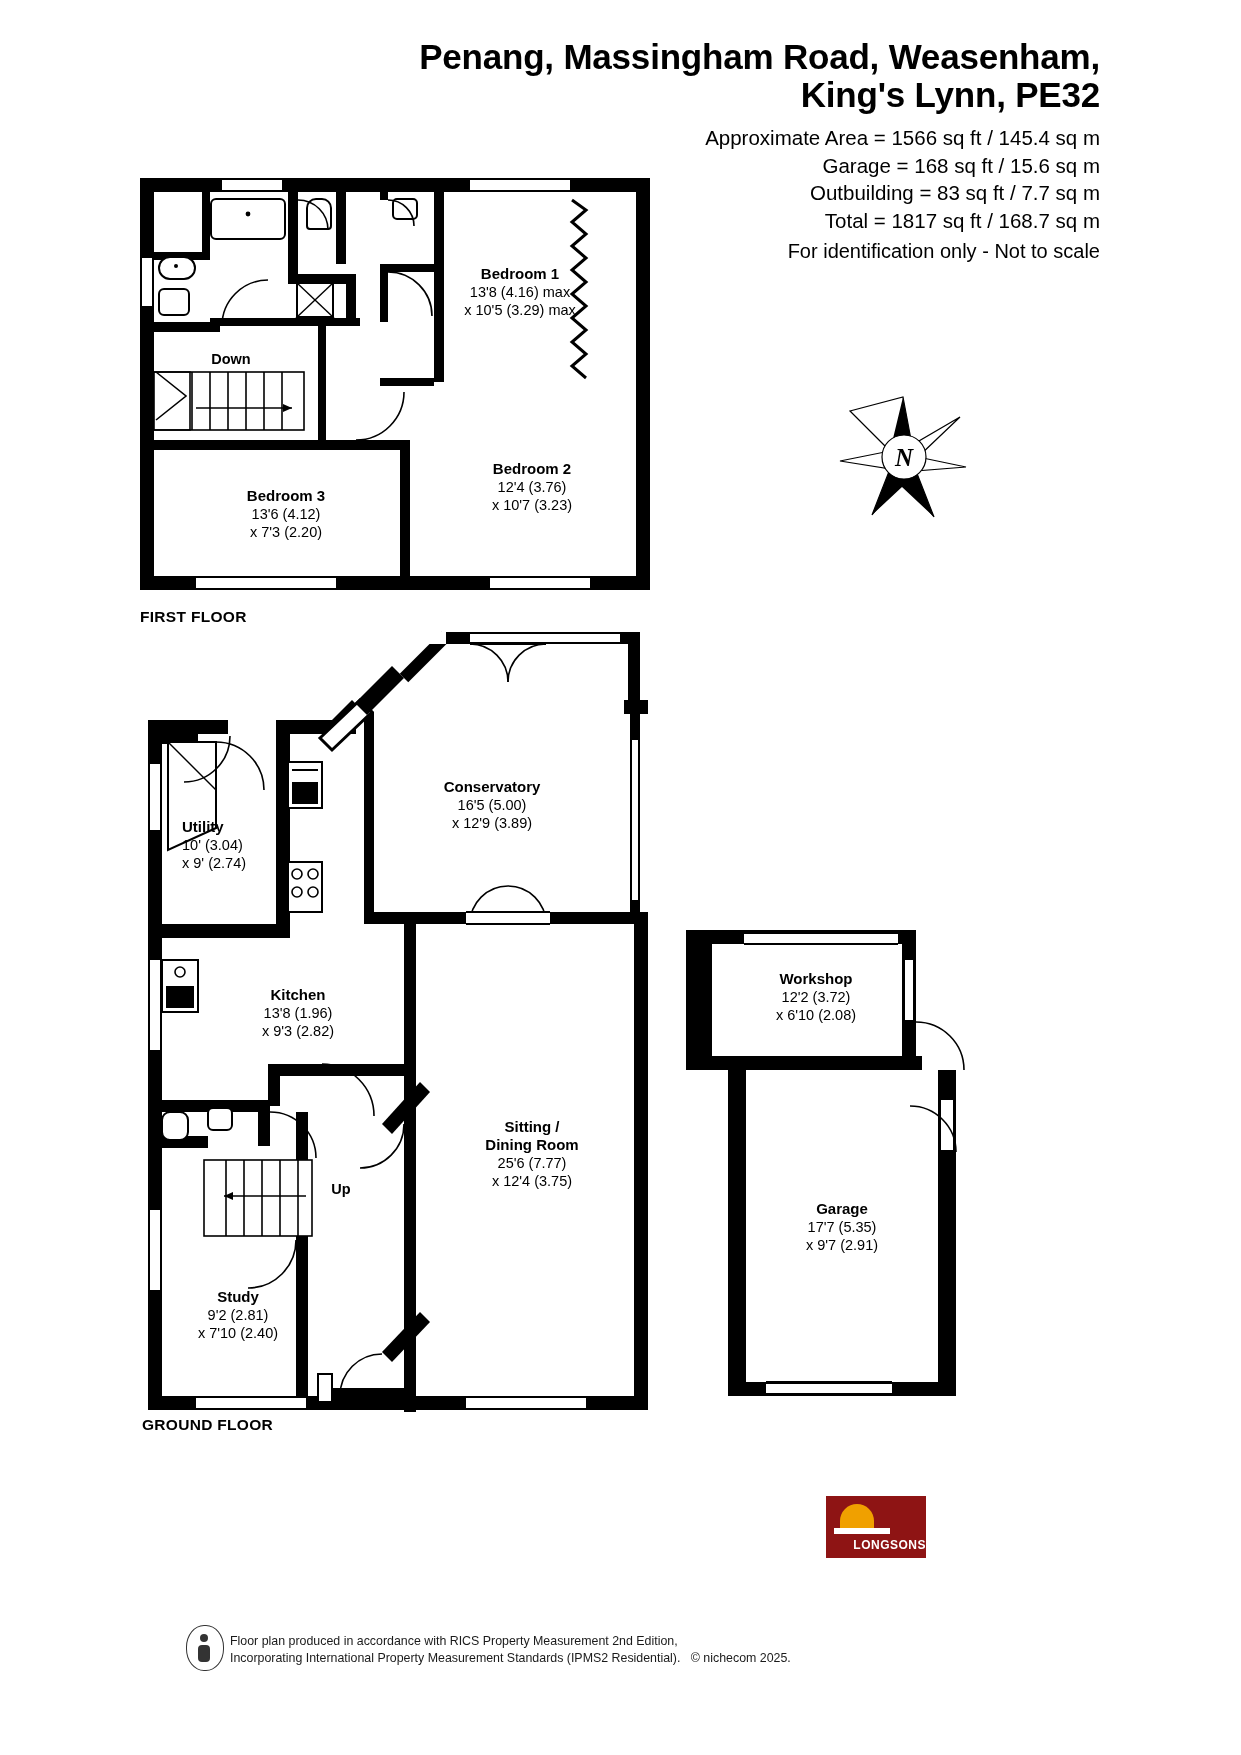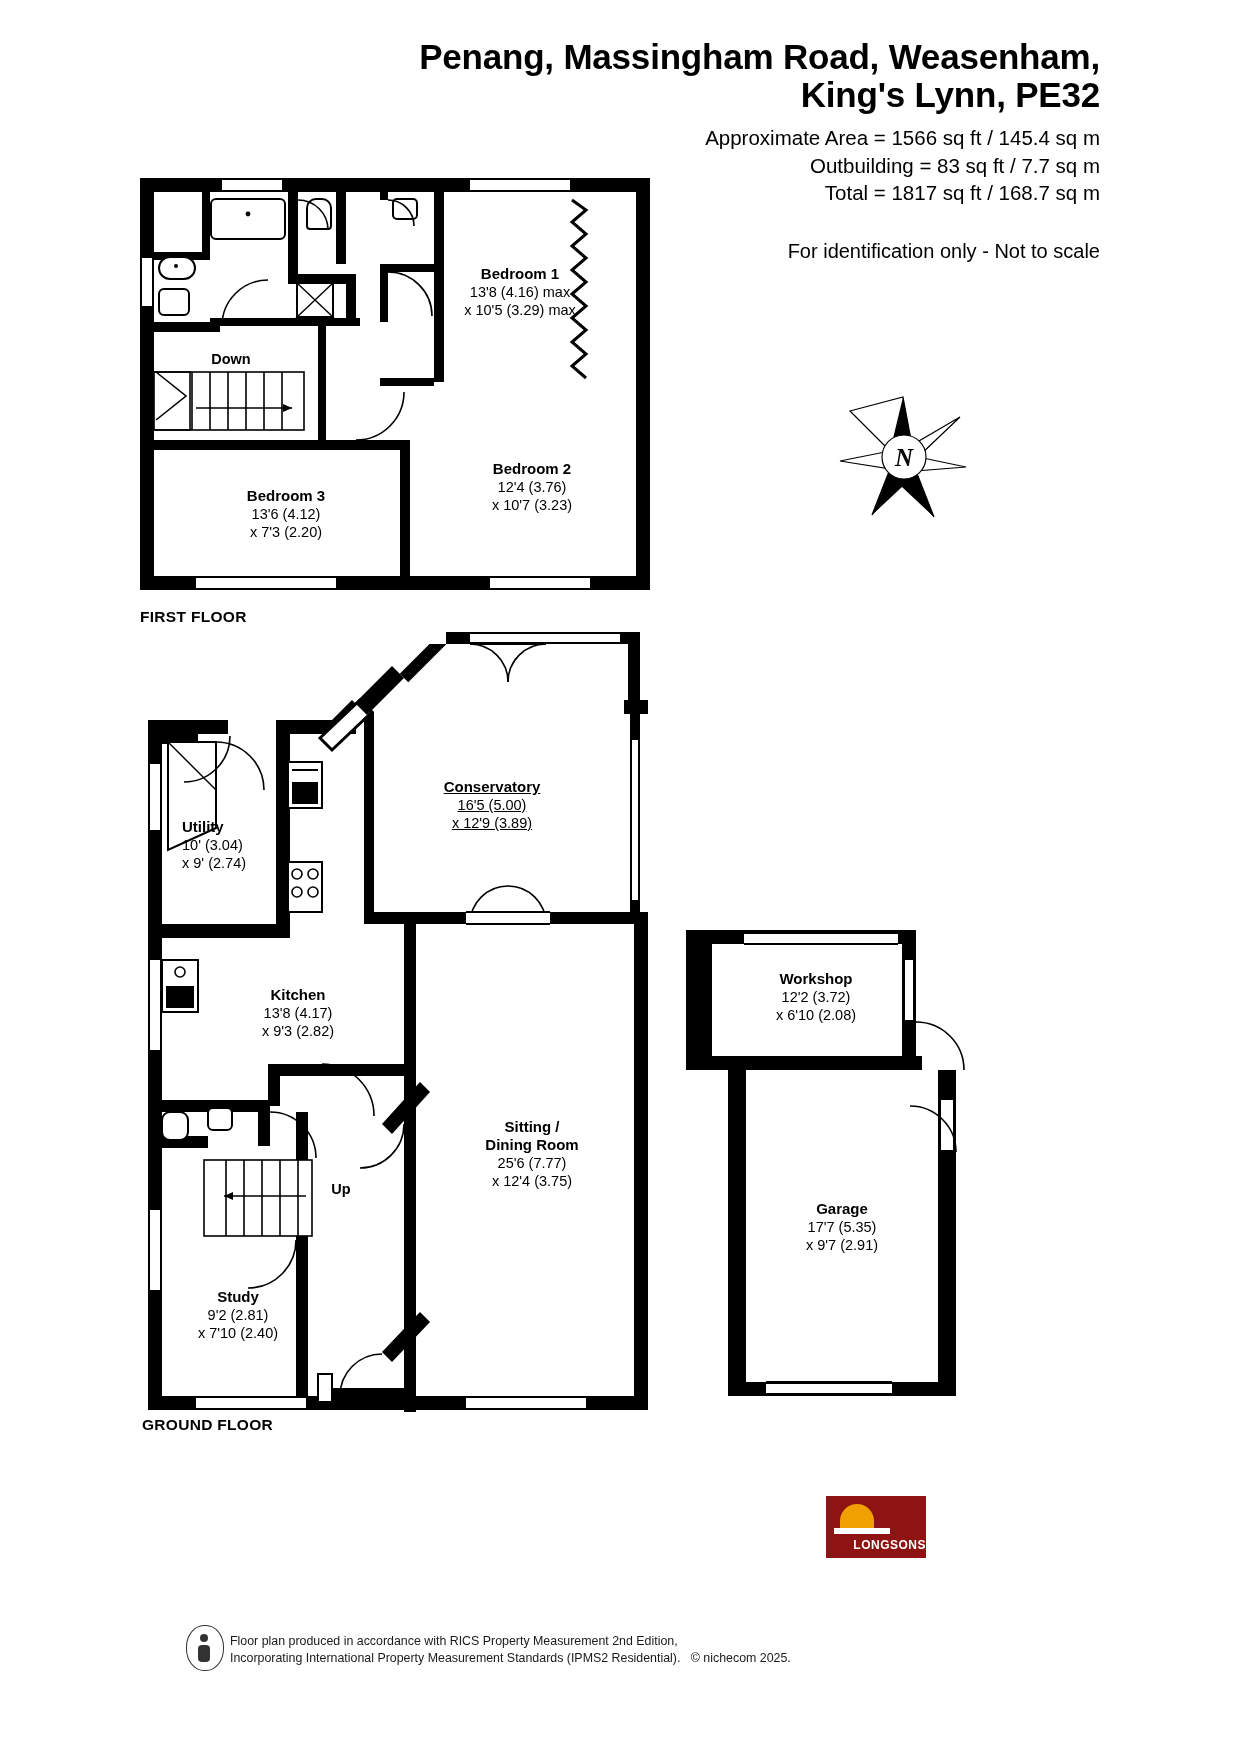--- a/index.html
+++ b/index.html
@@ -38,20 +38,21 @@
 <body>
 
 <div class="page">
 
   <div class="title">
     <div>Penang, Massingham Road, Weasenham,</div>
     <div>King's Lynn, PE32</div>
   </div>
   <div class="areas">
     <div>Approximate Area = 1566 sq ft / 145.4 sq m</div>
+    <div>Garage = 168 sq ft / 15.6 sq m</div>
     <div>Outbuilding = 83 sq ft / 7.7 sq m</div>
     <div>Total = 1817 sq ft / 168.7 sq m</div>
   </div>
   <div class="notto">For identification only - Not to scale</div>
 
   <div class="compass">
     <svg class="ov" width="130" height="125" viewBox="0 0 130 125">
       <polygon points="65,2 74,50 122,22 80,62 128,72 78,76 96,122 64,82 34,120 52,74 2,66 52,56 12,16" fill="#ffffff" stroke="#000" stroke-width="1.2"></polygon>
       <polygon points="65,2 74,50 80,62 64,82 52,74 52,56" fill="#000"></polygon>
       <polygon points="34,120 52,74 64,82 78,76 96,122 64,92" fill="#000"></polygon>
@@ -261,33 +262,33 @@
       <rect x="728" y="1382" width="228" height="14" fill="#000"></rect>
       <rect x="766" y="1384" width="126" height="10" fill="#fff"></rect>
       <line x1="766" y1="1382" x2="892" y2="1382" stroke="#000" stroke-width="2"></line>
       <line x1="766" y1="1394" x2="892" y2="1394" stroke="#000" stroke-width="2"></line>
       <rect x="940" y="1100" width="14" height="50" fill="#fff"></rect>
       <line x1="940" y1="1100" x2="940" y2="1150" stroke="#000" stroke-width="2"></line>
       <line x1="954" y1="1100" x2="954" y2="1150" stroke="#000" stroke-width="2"></line>
       <path d="M956,1152 A46,46 0 0 0 910,1106" fill="none" stroke="#000" stroke-width="1.6"></path>
     </svg>
 
-    <div class="lbl" style="left:404px;top:778px;width:176px;text-decoration:underline;">
+    <div class="lbl" style="left:404px;top:778px;width:176px;">
       <b>Conservatory</b><br>
       <span>16'5 (5.00)</span><br>
       <span>x 12'9 (3.89)</span>
     </div>
     <div class="lbl" style="left:182px;top:818px;width:140px;text-align:left;">
       <b>Utility</b><br>
       <span>10' (3.04)</span><br>
       <span>x 9' (2.74)</span>
     </div>
     <div class="lbl" style="left:198px;top:986px;width:200px;">
       <b>Kitchen</b><br>
-      <span>13'8 (4.17)</span><br>
+      <span>13'8 (1.96)</span><br>
       <span>x 9'3 (2.82)</span>
     </div>
     <div class="lbl" style="left:432px;top:1118px;width:200px;">
       <b>Sitting /</b><br>
       <b>Dining Room</b><br>
       <span>25'6 (7.77)</span><br>
       <span>x 12'4 (3.75)</span>
     </div>
     <div class="lbl" style="left:150px;top:1288px;width:176px;">
       <b>Study</b><br>

